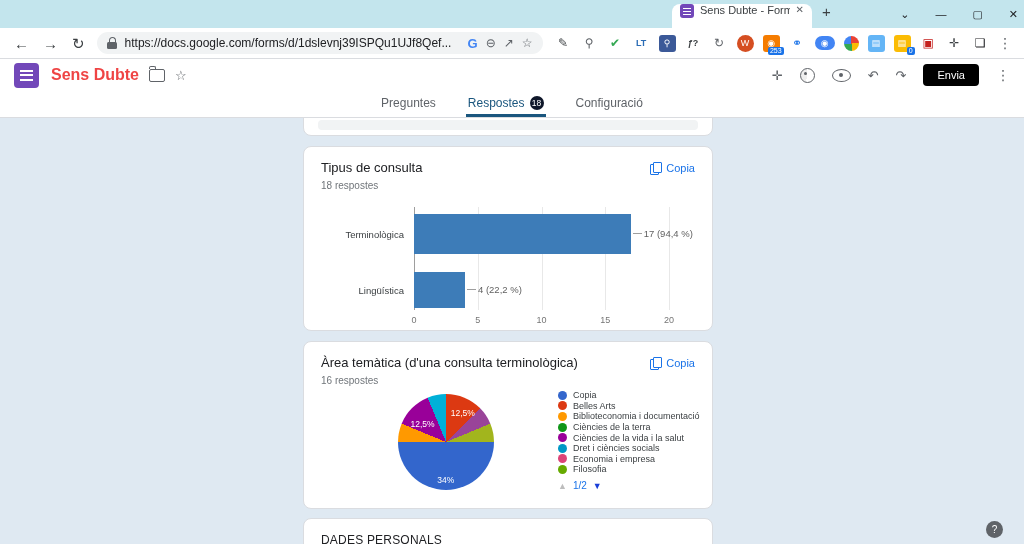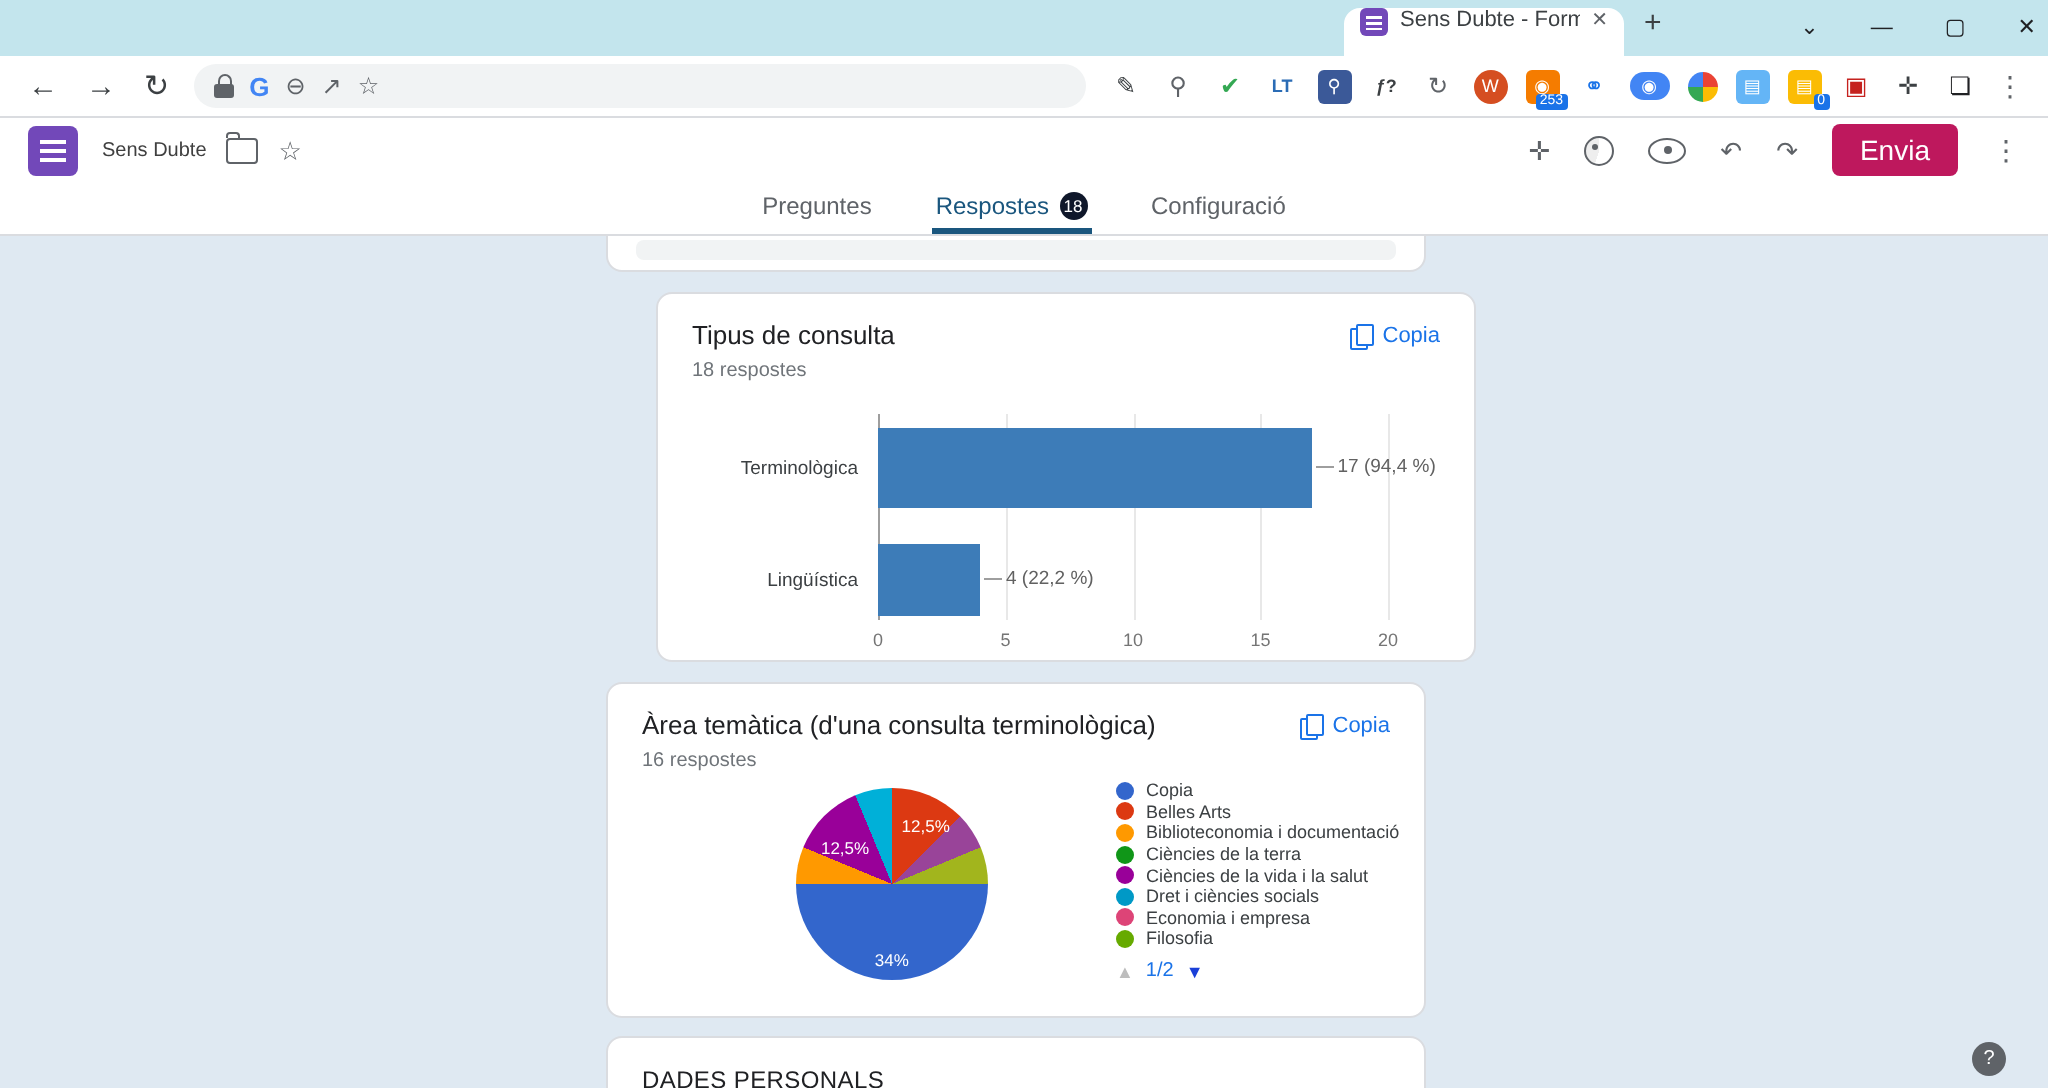--- a/index.html
+++ b/index.html
@@ -45,50 +45,50 @@
      background:conic-gradient(#ea4335 0 25%,#fbbc04 25% 50%,#34a853 50% 75%,#4285f4 75% 100%);}
   .ext .mini-badge{position:absolute;right:-4px;bottom:-3px;background:#1a73e8;color:#fff;
      font-size:7px;padding:0 2px;border-radius:2px;line-height:8px;}
   .kebab{font-size:14px;color:#5f6368;margin-left:auto;margin-right:12px;}
 
   
   .appheader{position:relative;height:32px;background:#fff;display:flex;align-items:center;padding:0 14px;gap:10px;}
   .forms-logo{width:25px;height:25px;background:#7248b9;border-radius:4px;position:relative;flex:none;}
   .forms-logo .fav-lines{left:6px;top:7px;width:13px;height:11px;
      background:repeating-linear-gradient(to bottom,#fff 0 2px,transparent 2px 4.5px);}
-  .doc-title{font-size:10px;color:#404040;margin-left:2px;}
+  .doc-title{font-size:16px;color:#ef4444;margin-left:2px;font-weight:bold;}
   .hicon{font-size:13px;color:#5f6368;}
   .folder-ic{position:relative;width:14px;height:11px;border:1.4px solid #5f6368;border-radius:2px;}
   .folder-ic::before{content:"";position:absolute;left:-1.4px;top:-4px;width:5px;height:2.5px;
      border:1.4px solid #5f6368;border-bottom:none;border-radius:2px 2px 0 0;}
   .hdr-right{margin-left:auto;display:flex;align-items:center;gap:17px;}
   .eye-ic{position:relative;width:17px;height:11px;border:1.5px solid #5f6368;border-radius:50%;}
   .eye-ic::before{content:"";position:absolute;left:50%;top:50%;width:4px;height:4px;margin:-2px 0 0 -2px;
      border-radius:50%;background:#5f6368;}
   .palette-ic{width:15px;height:15px;border-radius:50%;border:1.5px solid #5f6368;box-sizing:border-box;
      background:conic-gradient(#fff 0 55%, #eee 55% 100%);position:relative;}
   .palette-ic::before{content:"";position:absolute;left:3px;top:3px;width:3px;height:3px;border-radius:50%;background:#5f6368;}
-  .send-btn{background:#be185d;color:#fff;border:none;border-radius:4px;font-size:14px;
+  .send-btn{background:#000000;color:#fff;border:none;border-radius:4px;font-size:11px;
      padding:5px 14px;font-family:inherit;cursor:pointer;}
 
   
   .tabnav{height:26px;background:#fff;border-bottom:1px solid #dadce0;display:flex;justify-content:center;
           align-items:flex-end;gap:28px;}
   .tabitem{display:flex;align-items:center;gap:5px;font-size:12px;color:#5f6368;padding:0 2px 7px;cursor:pointer;}
   .tabitem.active{color:#1a567e;border-bottom:3px solid #1a567e;padding-bottom:4px;}
   .nbadge{background:#0f172a;color:#fff;font-size:8.5px;width:14px;height:14px;border-radius:50%;
           display:flex;align-items:center;justify-content:center;}
 
   
   .content{position:relative;height:427px;background:#dfe9f2;overflow:hidden;}
   .card{position:absolute;left:303px;width:410px;background:#fff;border:1px solid #dadce0;
         border-radius:8px;box-sizing:border-box;}
   .card.partial{top:-12px;height:30px;}
   .chip{position:absolute;left:14px;right:14px;bottom:5px;height:10px;background:#f1f3f4;border-radius:4px;}
-  .card.barcard{top:28px;height:185px;padding:13px 17px;margin-left:25px;}
+  .card.barcard{top:28px;height:185px;padding:13px 17px;}
   .card.piecard{top:223px;height:168px;padding:13px 17px;}
   .card.bottomcard{top:400px;height:60px;padding:14px 17px;}
 
   .cardhead{display:flex;justify-content:space-between;align-items:flex-start;}
   .ctitle{font-size:13px;color:#202124;}
   .ctitle.caps{font-size:12px;letter-spacing:.2px;}
   .csub{font-size:10px;color:#70757a;margin-top:5px;}
   .copybtn{display:flex;align-items:center;gap:6px;color:#1a73e8;font-size:11px;cursor:pointer;margin-top:2px;}
   .copy-ic{position:relative;width:10px;height:12px;}
   .copy-ic::before{content:"";position:absolute;left:0;top:2px;width:7px;height:9px;border:1.3px solid #1a73e8;border-radius:1px;}
@@ -142,20 +142,21 @@
       <span>✕</span>
     </div>
   </div>
 
   <div class="toolbar">
     <span class="navbtn">←</span>
     <span class="navbtn">→</span>
     <span class="navbtn">↻</span>
     <div class="omnibox">
       <span class="lock-ic"></span>
+      <span class="url">https://docs.google.com/forms/d/1dslevnj39ISPQu1UJf8Qef...</span>
       <span class="ob-ic g-ic">G</span>
       <span class="ob-ic">⊖</span>
       <span class="ob-ic">↗</span>
       <span class="ob-ic">☆</span>
     </div>
     <div class="extrow" id="extrow">
         <span class="ext">
           <span class="glyph" style="color: rgb(60, 64, 67);">✎</span>
         </span>
         <span class="ext">

